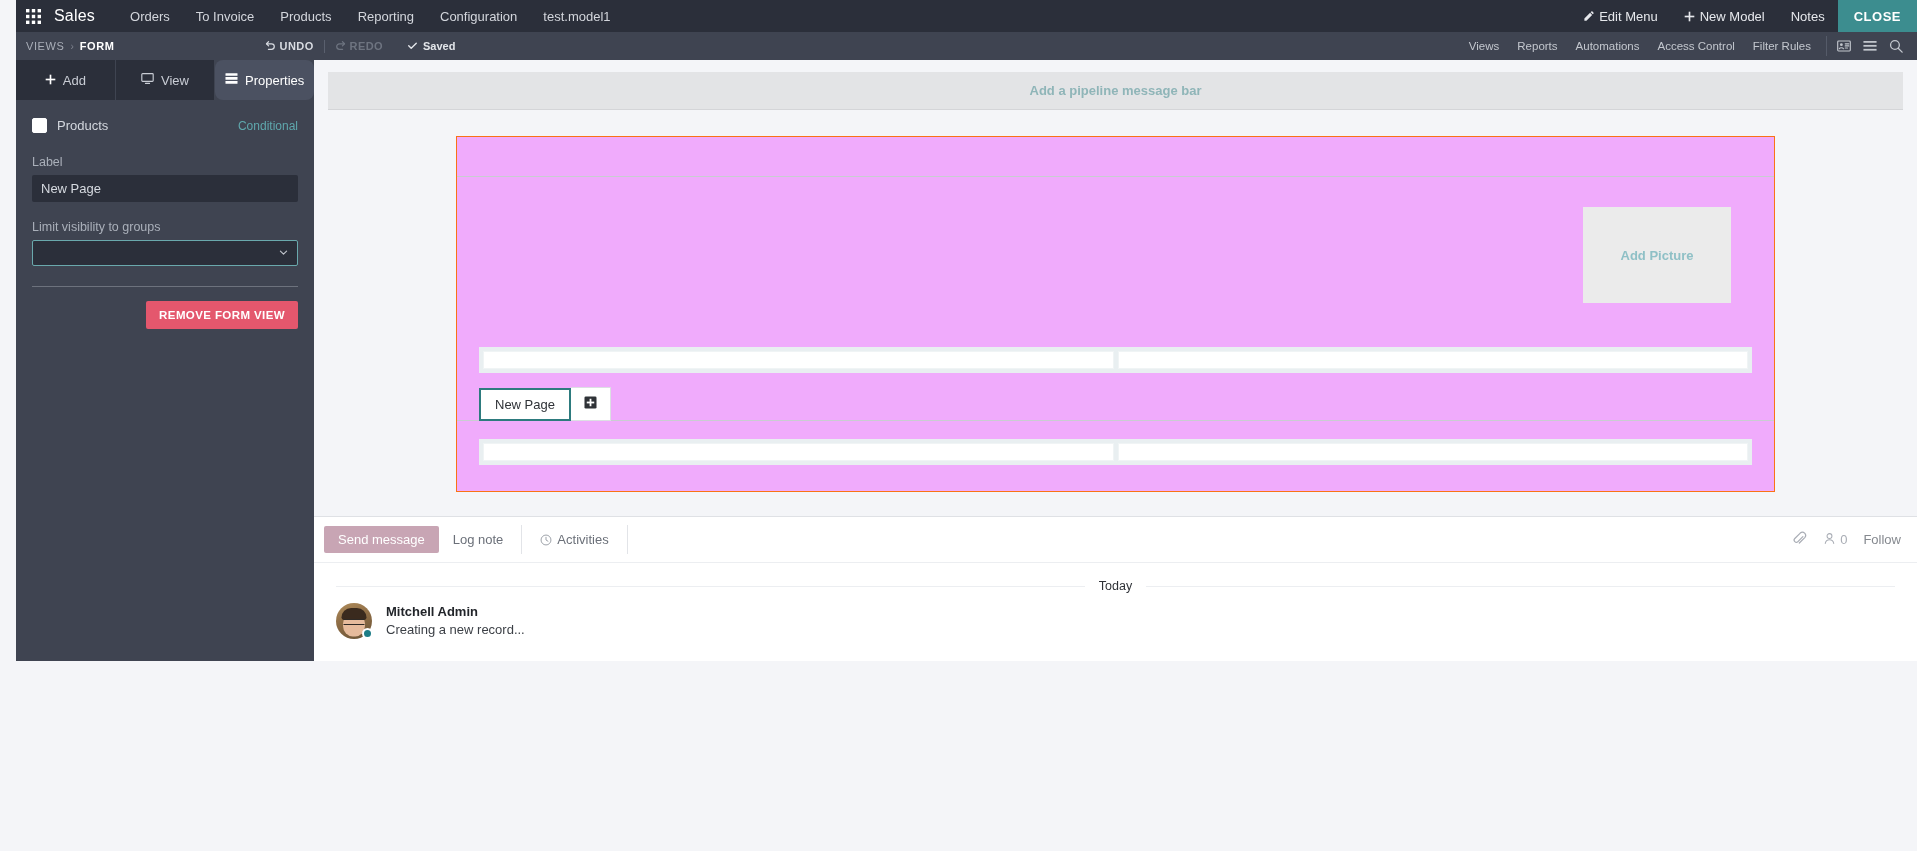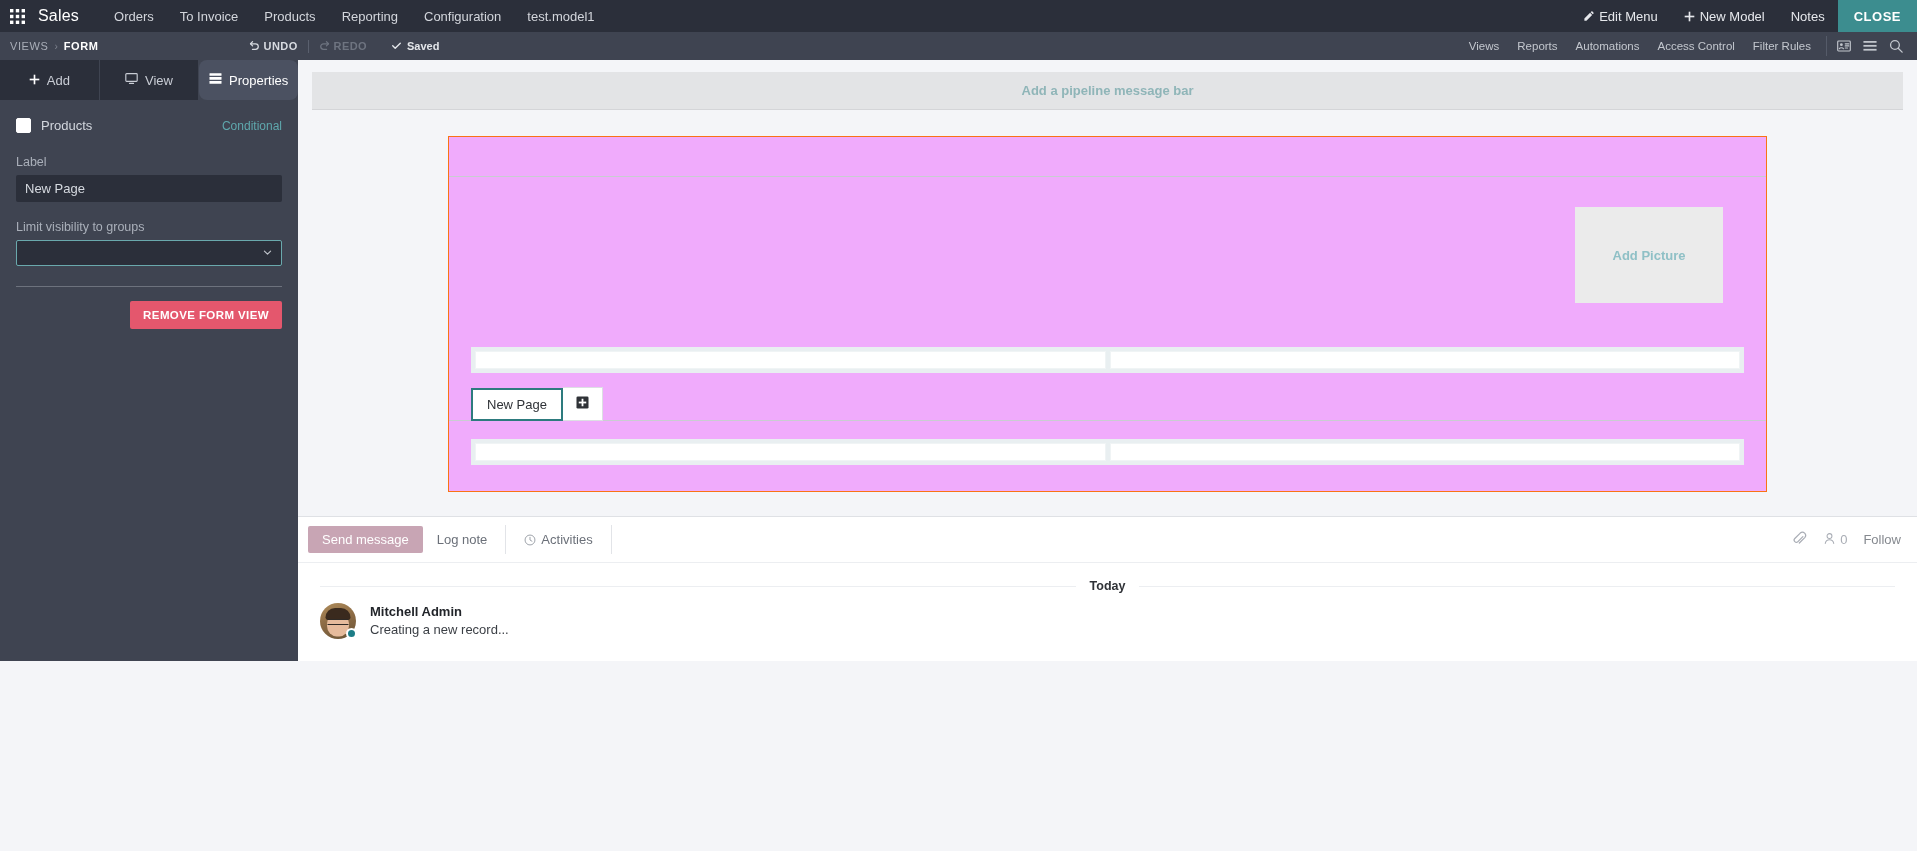--- a/index.html
+++ b/index.html
@@ -2,21 +2,21 @@
 <html><head>
 <meta charset="utf-8">
 <style>
   * { box-sizing: border-box; margin: 0; padding: 0; }
   html, body {
     width: 1917px; height: 851px;
     font-family: "Liberation Sans", sans-serif;
     background: #f4f5f8;
     overflow: hidden;
   }
-  .app { position: relative; width: 1917px; height: 661px; display: flex; flex-direction: column; }
+  .app { position: relative; width: 1917px; height: 661px; display: flex; flex-direction: column; padding-left: 16px; }
 
   
   .navbar {
     height: 32px; background: #2b2f3a; color: #dee2e6;
     display: flex; align-items: center; flex: 0 0 32px;
     font-size: 13px; position: relative; z-index: 30;
   }
   .nav-left { display: flex; align-items: center; height: 100%; }
   .apps-grid {
     width: 34px; height: 100%; display: flex; align-items: center; justify-content: center;
@@ -155,21 +155,21 @@
     display: flex; align-items: center; padding: 0 14px; font-size: 13px; cursor: pointer;
     color: #6b7079;
   }
   .ch-btn.primary { background: #c8a5b4; color: #ffffff; margin: 9px 0 9px 10px; border-radius: 2px; padding: 0 14px; }
   .ch-sep { width: 1px; background: #e2e4e8; margin: 8px 4px; }
   .ch-right { margin-left: auto; display: flex; align-items: center; gap: 16px; padding-right: 16px; color: #a9adb5; font-size: 13px; }
   .ch-right .cnt { display: flex; align-items: center; gap: 4px; cursor: pointer; }
   .follow-btn { color: #85898f; font-size: 13px; cursor: pointer; }
   .today-row { display: flex; align-items: center; gap: 14px; padding: 16px 22px 10px 22px; }
   .today-line { flex: 1; height: 1px; background: #eceef1; }
-  .today-lbl { font-size: 12.5px; font-weight: bold; color: #2f3237; }
+  .today-lbl { font-size: 12.5px; font-weight: normal; color: #2f3237; }
   .msg { display: flex; gap: 14px; padding: 0 22px 22px 22px; }
   .avatar-wrap { position: relative; width: 36px; height: 36px; flex: 0 0 36px; }
   .avatar {
     width: 36px; height: 36px; border-radius: 50%; overflow: hidden;
     background: linear-gradient(160deg,#b08d5c 0%,#8d6c45 45%,#6a5336 100%);
     position: relative;
   }
   .avatar .face {
     position: absolute; left: 50%; top: 52%; transform: translate(-50%,-40%);
     width: 22px; height: 24px; border-radius: 46% 46% 44% 44%;

